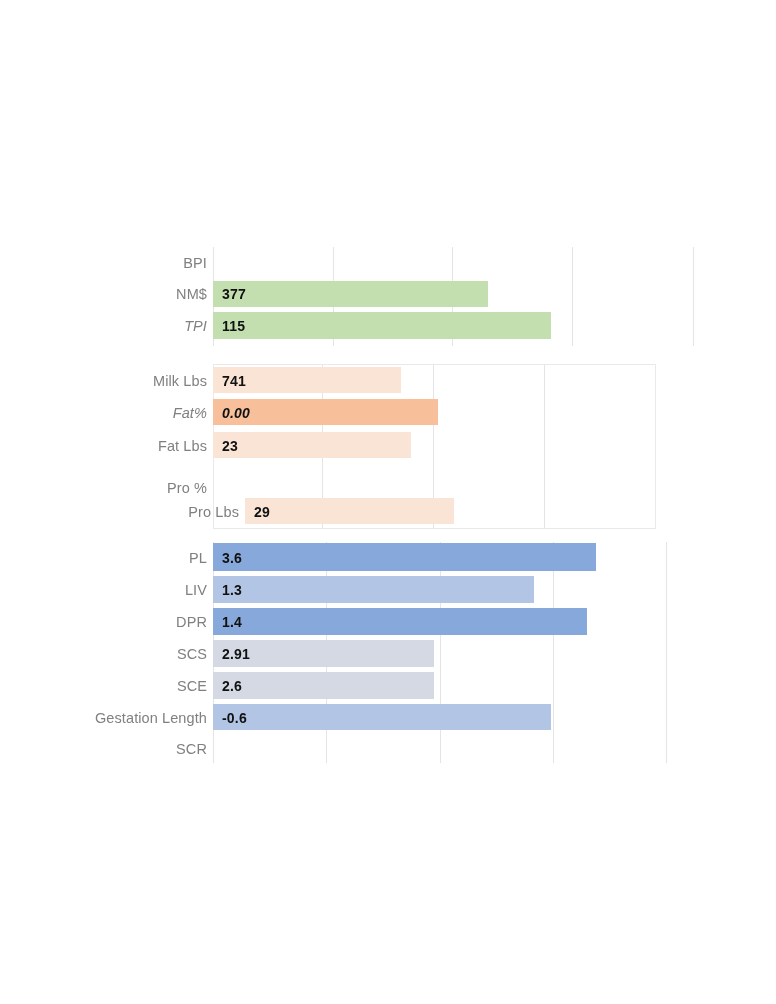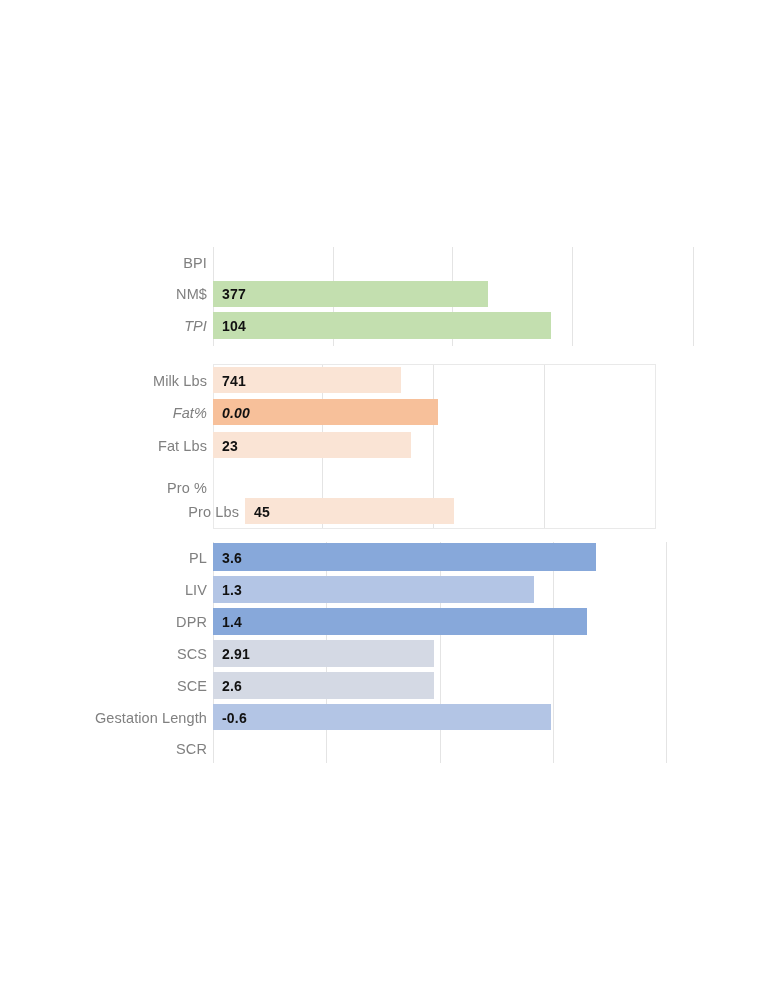--- a/index.html
+++ b/index.html
@@ -121,21 +121,21 @@
       <div class="bar-track">
         <div class="bar" style="width:275px; top:3px; bottom:2px; background:#c3dfaf;"></div>
         <span class="bar-value" style="top:9px;">377</span>
       </div>
     </div>
 
     <div class="bar-row" style="top:63px; height:36px;">
       <span class="row-label" style="top:9px;font-style:italic;">TPI</span>
       <div class="bar-track">
         <div class="bar" style="width:338px; top:2px; bottom:7px; background:#c3dfaf;"></div>
-        <span class="bar-value" style="top:9px;">104</span>
+        <span class="bar-value" style="top:9px;">115</span>
       </div>
     </div>
   </div>
 
   <div class="bar-group" style="top:364px; height:165px;">
     <div class="grid-layer">
       <div class="gridline" style="left:213px;"></div>
       <div class="gridline" style="left:322px;"></div>
       <div class="gridline" style="left:433px;"></div>
       <div class="gridline" style="left:544px;"></div>
@@ -168,21 +168,21 @@
     </div>
 
     <div class="bar-row" style="top:107px; height:33px;">
       <span class="row-label" style="top:10px;">Pro %</span>
     </div>
 
     <div class="bar-row" style="top:131px; height:32px;margin-left:32px;">
       <span class="row-label" style="top:10px;">Pro Lbs</span>
       <div class="bar-track">
         <div class="bar" style="width:209px; top:3px; bottom:3px; background:#fae4d5;"></div>
-        <span class="bar-value" style="top:10px;">45</span>
+        <span class="bar-value" style="top:10px;">29</span>
       </div>
     </div>
   </div>
 
   <div class="bar-group" style="top:542px; height:221px;">
     <div class="grid-layer">
       <div class="gridline" style="left:213px;"></div>
       <div class="gridline" style="left:326px;"></div>
       <div class="gridline" style="left:440px;"></div>
       <div class="gridline" style="left:553px;"></div>

